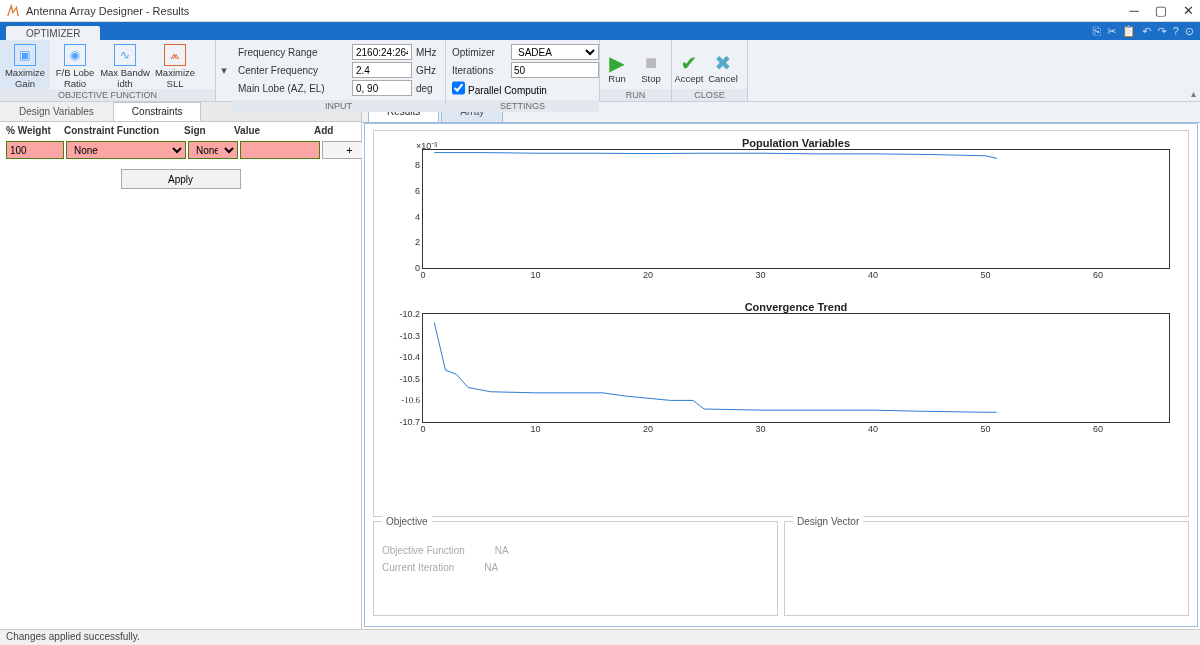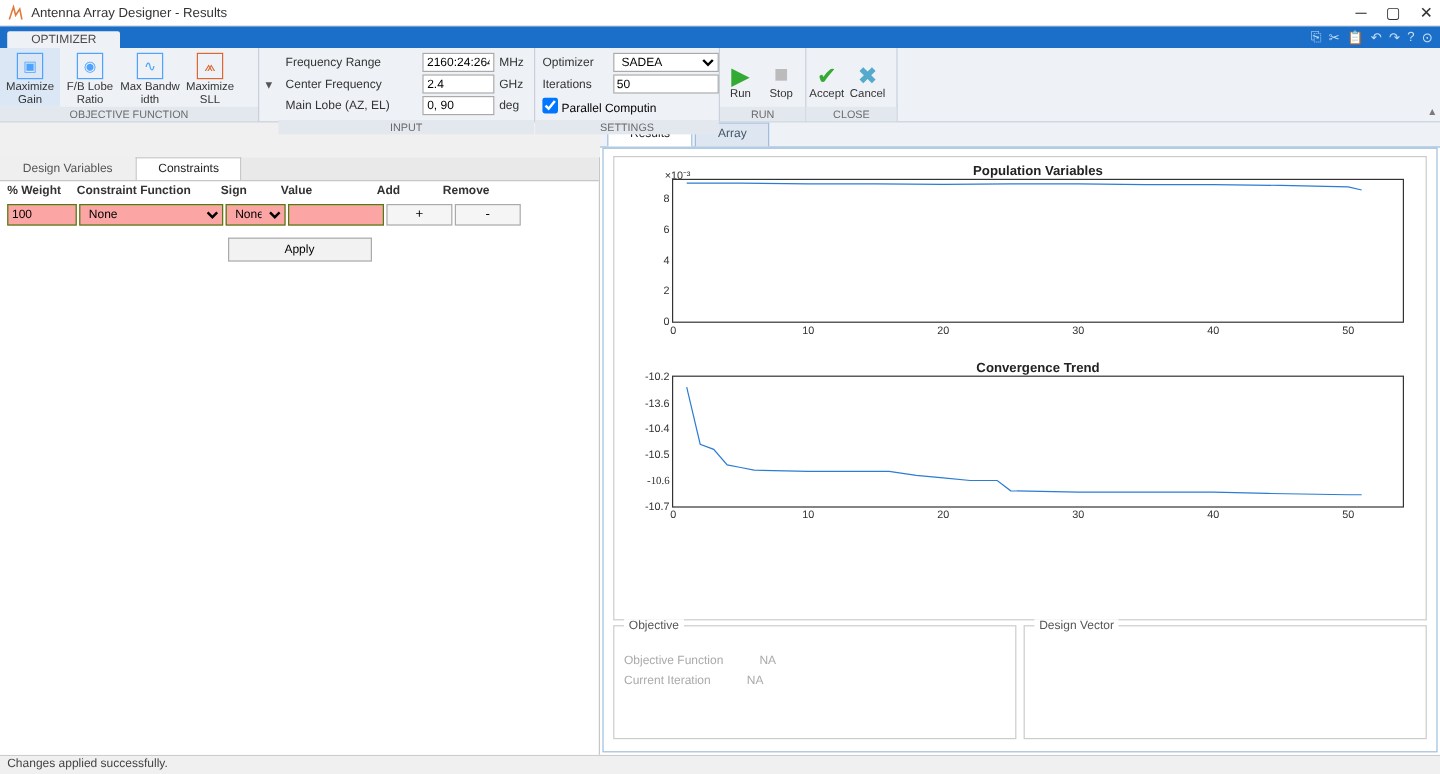--- a/index.html
+++ b/index.html
@@ -41,21 +41,21 @@
 .runbtn .rlbl2 { font-size:9.5px; color:#333; }
 .ribbon-collapse { position:absolute; right:4px; bottom:2px; font-size:10px; color:#7a7a7a; }
 
 
 .subtabs { height:20px; background:#e9e9e9; display:flex; border-bottom:1px solid #c7c7c7; }
 .subtab { padding:3px 18px; font-size:10px; color:#555; border:1px solid transparent; border-bottom:none; background:#efefef; }
 .subtab.active { background:#fff; border-color:#c7c7c7; color:#222; }
 
 
 .bodyrow { display:flex; height: calc(645px - 22px - 18px - 62px - 16px); }
-.leftpanel { width:500px; background:#fff; border-right:1px solid #c7c7c7;margin-top:29px; }
+.leftpanel { width:362px; background:#fff; border-right:1px solid #c7c7c7; }
 .rightpanel { flex:1; background:#fff; display:flex; flex-direction:column; }
 
 
 .chdr { display:grid; grid-template-columns:58px 120px 50px 80px 55px 55px; font-size:10px; font-weight:bold; color:#333; padding:3px 6px; }
 .crow { display:grid; grid-template-columns:58px 120px 50px 80px 55px 55px; padding:2px 6px; gap:2px; }
 .crow input,.crow select { height:18px; border:1px solid #4d7c0f; font-size:10px; padding:0 3px; background:#fca5a5; }
 .crow button { height:18px; border:1px solid #aaa; background:#f5f5f5; font-size:11px; }
 .applybtn { display:block; margin:8px auto; width:120px; height:20px; border:1px solid #aaa; background:#f2f2f2; font-size:10px; }
 
 
@@ -253,21 +253,21 @@
               </div>
           </div>
 
           <div class="chart" id="chart1" style="height:140px; margin:14px 10px 0 40px;">
             <div class="title">Convergence Trend</div>
             <div class="axes" id="axes1" style="height:110px;">
                 <div class="ytick" style="bottom: 0px;">-10.7</div>
                 <div class="ytick" style="bottom: 21.6px; font-family: Liberation Serif, serif;">-10.6</div>
                 <div class="ytick" style="bottom: 43.2px;">-10.5</div>
                 <div class="ytick" style="bottom: 64.8px;">-10.4</div>
-                <div class="ytick" style="bottom: 86.4px;">-13.6</div>
+                <div class="ytick" style="bottom: 86.4px;">-10.3</div>
                 <div class="ytick" style="bottom: 108px;">-10.2</div>
                 <div class="xtick" style="left: 0px;">0</div>
                 <div class="xtick" style="left: 112.5px;">10</div>
                 <div class="xtick" style="left: 225px;">20</div>
                 <div class="xtick" style="left: 337.5px;">30</div>
                 <div class="xtick" style="left: 450px;">40</div>
                 <div class="xtick" style="left: 562.5px;">50</div>
                 <div class="xtick" style="left: 675px;">60</div>
                 <svg class="plotline">
                   <polyline points="11.25,8.6400000000002 22.5,56.16000000000034 33.75,60.480000000000246 45,73.43999999999997 56.25,75.6000000000003 67.5,77.76000000000026 112.5,78.84000000000005 180,78.84000000000005 202.5,82.08000000000017 225,84.24000000000012 247.49999999999997,86.40000000000008 270,86.40000000000008 281.25,95.04000000000028 337.5,96.12000000000006 450,96.12000000000006 494.99999999999994,97.20000000000023 562.5,98.28000000000002 573.75,98.28000000000002" fill="none" stroke="#2b7cd3" stroke-width="1"></polyline>

